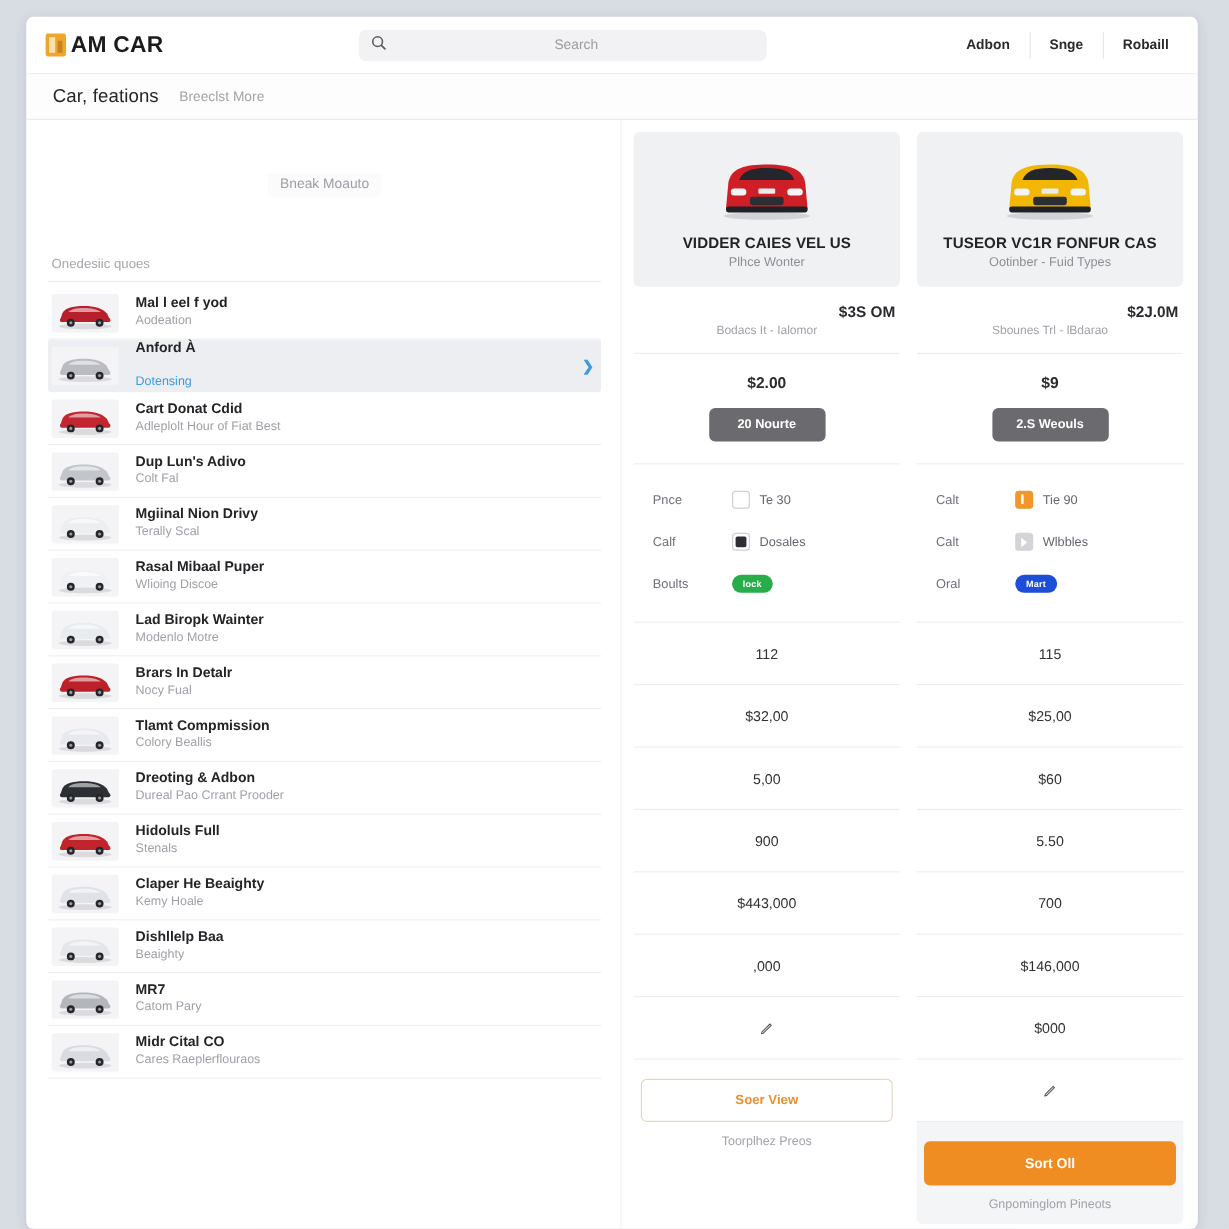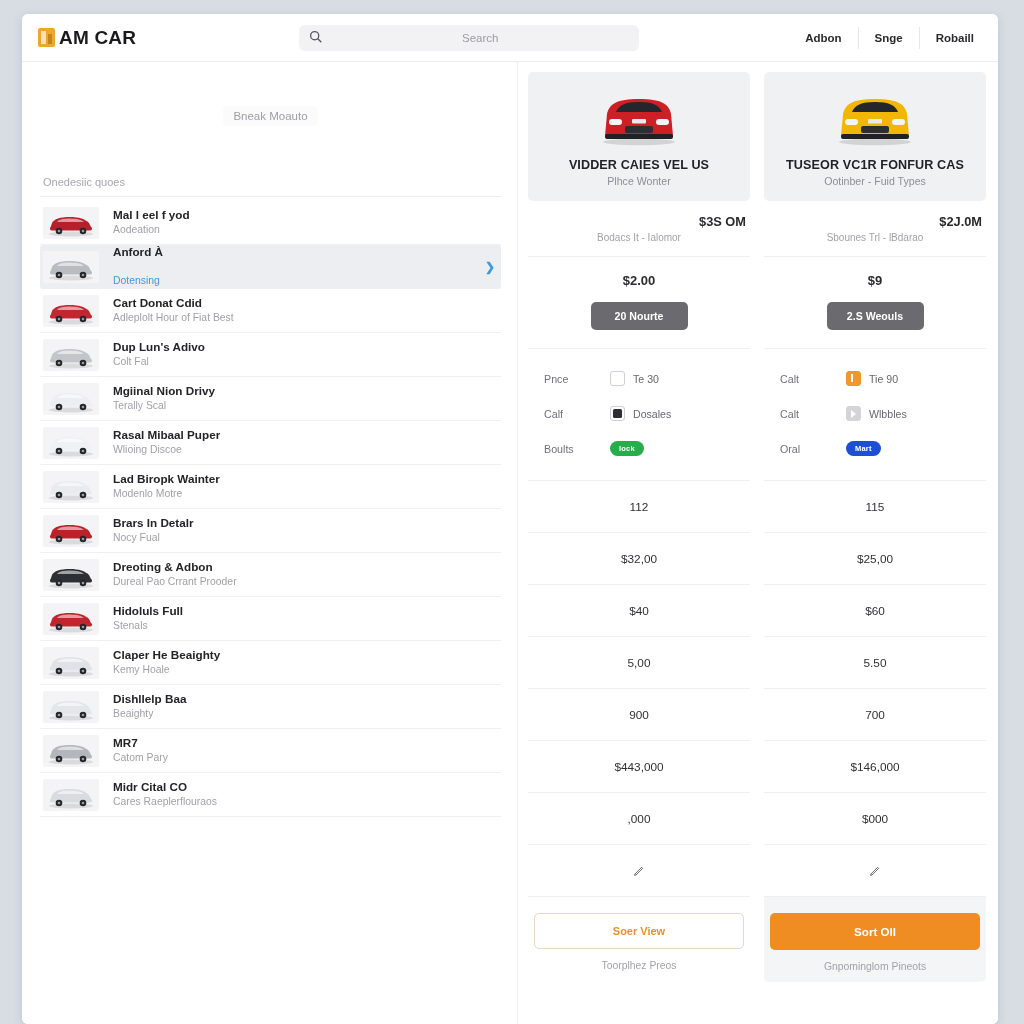--- a/index.html
+++ b/index.html
@@ -316,20 +316,24 @@
         <input class="search-input" type="text" placeholder="Search" style="">
       </div>
 
       <div class="topnav">
         <a href="#">Adbon</a>
         <a href="#">Snge</a>
         <a href="#">Robaill</a>
       </div>
     </div>
 
+    <div class="subhead">
+      <span class="subhead-title">Car, feations</span>
+      <span class="subhead-link">Breeclst More</span>
+    </div>
 
     <div class="body">
 
       <div class="left">
         <div class="hero">
           <span class="hero-chip">Bneak Moauto</span>
         </div>
         <div class="section-label">Onedesiic quoes</div>
         <div class="carlist" id="carlist">
   <div class="car-row">
@@ -485,20 +489,39 @@
                   <circle cx="40" cy="24" r="1.3" fill="#9a9ba0"></circle>
       </svg>
     </div>
     <div class="car-info">
       <div class="car-title">Brars In Detalr</div>
       <div class="car-sub">Nocy Fual</div>
     </div>
     <span class="row-chevron" style="visibility: hidden;">❯</span>
   </div>
 
+  <div class="car-row">
+    <div class="thumb">
+      <svg class="car-svg" viewBox="0 0 56 32">
+        <ellipse cx="28" cy="27" rx="22" ry="2.4" fill="rgba(0,0,0,0.10)"></ellipse>
+        <path class="body-paint" d="M7 22 L9 16 C11 12 17 10 27 10 C36 10 42 12 46 16 L49 22 Z" fill="#e6e9ed"></path>
+        <path d="M14 15 C16 12.6 20 11.6 27 11.6 C33 11.6 38 12.6 41 15 Z" fill="rgba(255,255,255,0.55)"></path>
+        <rect x="7" y="20" width="42" height="3.4" rx="1.6" class="body-paint2" fill="#e6e9ed"></rect>
+        <circle cx="16" cy="24" r="3.3" fill="#25262a"></circle>
+                  <circle cx="16" cy="24" r="1.3" fill="#9a9ba0"></circle>
+        <circle cx="40" cy="24" r="3.3" fill="#25262a"></circle>
+                  <circle cx="40" cy="24" r="1.3" fill="#9a9ba0"></circle>
+      </svg>
+    </div>
+    <div class="car-info">
+      <div class="car-title">Tlamt Compmission</div>
+      <div class="car-sub">Colory Beallis</div>
+    </div>
+    <span class="row-chevron" style="visibility: hidden;">❯</span>
+  </div>
 
   <div class="car-row">
     <div class="thumb">
       <svg class="car-svg" viewBox="0 0 56 32">
         <ellipse cx="28" cy="27" rx="22" ry="2.4" fill="rgba(0,0,0,0.10)"></ellipse>
         <path class="body-paint" d="M7 22 L9 16 C11 12 17 10 27 10 C36 10 42 12 46 16 L49 22 Z" fill="#2c2f33"></path>
         <path d="M14 15 C16 12.6 20 11.6 27 11.6 C33 11.6 38 12.6 41 15 Z" fill="rgba(255,255,255,0.55)"></path>
         <rect x="7" y="20" width="42" height="3.4" rx="1.6" class="body-paint2" fill="#2c2f33"></rect>
         <circle cx="16" cy="24" r="3.3" fill="#25262a"></circle>
                   <circle cx="16" cy="24" r="1.3" fill="#9a9ba0"></circle>
@@ -664,21 +687,20 @@
                 <span class="opt-label">Boults</span>
                 <span class="opt-control">
                   <span class="pill green">lock</span>
                 </span>
               </div>
             </div>
 
     <div class="cc-specs">
               <div class="spec-row">112</div>
               <div class="spec-row">$32,00</div>
-              <div class="spec-row">$40</div>
               <div class="spec-row">5,00</div>
               <div class="spec-row">900</div>
               <div class="spec-row">$443,000</div>
               <div class="spec-row">,000</div>
               <div class="spec-row pencil">
                 <svg class="pencil-ico" width="13" height="13" viewBox="0 0 16 16">
                   <path d="M2.5 12.2 L10.6 4.1 L11.9 5.4 L3.8 13.5 L2 14 Z" fill="none" stroke="#55555c" stroke-width="1.1" stroke-linejoin="round"></path>
                 </svg>
               </div>
             </div>

